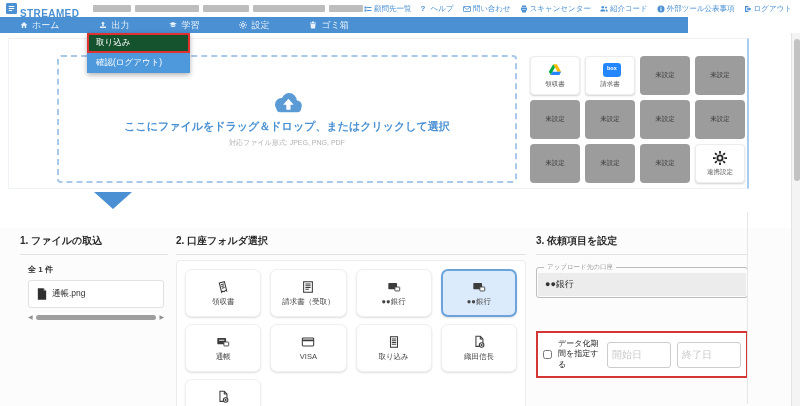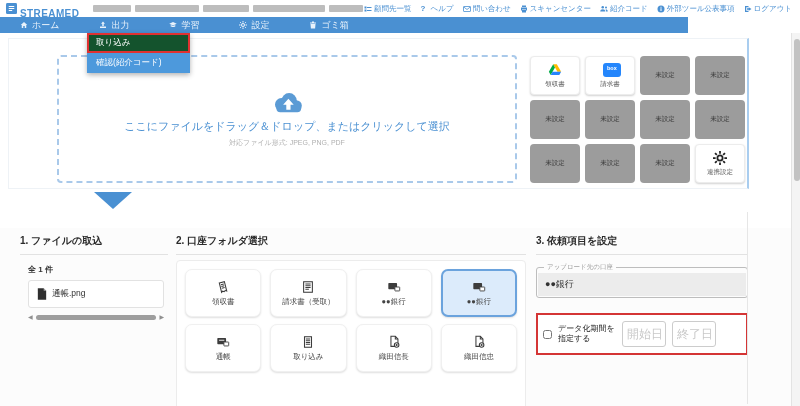--- a/index.html
+++ b/index.html
@@ -40,21 +40,21 @@
     color:#fff; background:#4d99dc; cursor:pointer; }
   .dd-item.active { background:#14532d; outline:2px solid #e03131; outline-offset:-2px; }
 
   
   .main-card { position:absolute; left:8px; top:38px; width:741px; height:151px; background:#fff;
     border:1px solid #eef2f6; border-right:2px solid #a9cdef; }
   .dropzone { position:absolute; left:57px; top:55px; width:460px; height:128px;
     border:2px dashed #a9c9ea; border-radius:4px; display:flex; flex-direction:column;
     align-items:center; justify-content:center; gap:4px; cursor:pointer; background:#fff; }
   .dz-cloud { width:34px; height:24px; }
-  .dz-main { color:#4a90d2; font-size:11px; font-weight:normal; }
+  .dz-main { color:#4a90d2; font-size:11px; font-weight:bold; }
   .dz-sub { color:#b0b0b0; font-size:7px; }
 
   .grid { position:absolute; left:530px; top:56px; width:215px; height:127px;
     display:grid; grid-template-columns:repeat(4,1fr); grid-template-rows:repeat(3,1fr); gap:5px; }
   .cell { border-radius:4px; display:flex; flex-direction:column; align-items:center;
     justify-content:center; gap:3px; font-size:6.5px; cursor:pointer; }
   .cell.configured, .cell.settings { background:#fff; border:1px solid #ececec;
     box-shadow:0 1px 2px rgba(0,0,0,.18); color:#555; }
   .cell.unset { background:#9c9c9c; color:#383838; }
   .cell .cl-icon { width:14px; height:14px; display:inline-flex; color:#222; }
@@ -87,26 +87,26 @@
     grid-auto-rows:48px; gap:7px 9px; overflow:hidden; }
   .folder { background:#fff; border:1px solid #f0f0f0; border-radius:7px;
     box-shadow:0 1px 2px rgba(0,0,0,.13); display:flex; flex-direction:column; align-items:center;
     justify-content:center; gap:3px; font-size:7.5px; color:#444; cursor:pointer; }
   .folder.selected { background:#dcebfb; border:2px solid #6ba3dd; }
   .folder .fd-icon { width:14px; height:14px; color:#3c3c3c; display:inline-flex; }
 
   .acct-field { margin-top:8px; border:1px solid #bdbdbd; border-radius:3px; padding:1px; }
   .acct-field legend { font-size:6.5px; color:#999; margin-left:6px; padding:0 3px; }
   .acct-value { background:#ececec; padding:5px 7px; font-size:9px; color:#333; }
-  .period-box { margin-top:15px; border:2px solid #d43535; padding:6px 5px; display:flex;
+  .period-box { margin-top:33px; border:2px solid #d43535; padding:6px 5px; display:flex;
     align-items:center; gap:6px; background:#fff; }
   .period-box input[type=checkbox] { width:9px; height:9px; cursor:pointer; }
   .period-label { width:58px; font-size:8px; color:#222; line-height:1.3; }
-  .date-input { width:44px; height:26px; border:1px solid #ccc; border-radius:3px;
-    font-size:12px; padding:0 4px; color:#333; font-family:inherit; }
+  .date-input { width:64px; height:26px; border:1px solid #ccc; border-radius:3px;
+    font-size:10px; padding:0 4px; color:#333; font-family:inherit; }
   .date-input::placeholder { color:#c8c8c8; }
 
   .v-rule-b { position:absolute; left:747px; top:212px; width:1px; height:192px; background:#e6e6e6; }
   .sb-track { position:absolute; left:791px; top:33px; width:9px; height:373px; background:#f4f4f4;
     border-left:1px solid #e3e3e3; cursor:pointer; }
   .sb-thumb { position:absolute; left:1.5px; top:6px; width:6px; height:142px; background:#c2c2c2; border-radius:3px; }
 </style>
 </head>
 <body>
 
@@ -239,21 +239,21 @@
       </span>
     <span>ゴミ箱</span>
   </a>
   </nav>
 
 <div class="dropdown" id="dropdown" style="left: 87px;">
     <a class="dd-item active">
     <span>取り込み</span>
   </a>
     <a class="dd-item">
-    <span>確認(紹介コード)</span>
+    <span>確認(ログアウト)</span>
   </a>
   </div>
 
 <div class="main-card"></div>
 
 <div class="dropzone">
   <span class="dz-cloud">
       <svg viewBox="0 0 48 34">
         <g fill="#5b9bd5">
           <circle cx="16" cy="19" r="9"></circle>
@@ -404,20 +404,29 @@
               <rect x="1.5" y="3.5" width="10" height="7" rx=".8" fill="currentColor"></rect>
               <path d="M3.5 6h6" stroke="#fff" stroke-width="1"></path>
               <rect x="9" y="8" width="5.5" height="4.5" rx=".5" fill="#fff" stroke="currentColor" stroke-width="1"></rect>
             </svg>
           </span>
         <span>通帳</span>
       </div>
         <div class="folder">
         <span class="fd-icon">
             <svg viewBox="0 0 16 16" fill="none" stroke="currentColor" stroke-width="1.2">
+              <rect x="1.5" y="3.5" width="13" height="9" rx="1"></rect>
+              <path d="M1.5 6.2h13" stroke-width="2"></path>
+            </svg>
+          </span>
+        <span>VISA</span>
+      </div>
+        <div class="folder">
+        <span class="fd-icon">
+            <svg viewBox="0 0 16 16" fill="none" stroke="currentColor" stroke-width="1.2">
               <rect x="4" y="2" width="8" height="12"></rect>
               <path d="M5.5 4.5h5M5.5 6.5h5M5.5 8.5h5M5.5 10.5h5"></path>
             </svg>
           </span>
         <span>取り込み</span>
       </div>
         <div class="folder">
         <span class="fd-icon">
             <svg viewBox="0 0 16 16" fill="none" stroke="currentColor" stroke-width="1.2">
               <path d="M4.5 1.5h5l3 3v8.5h-8z"></path>

